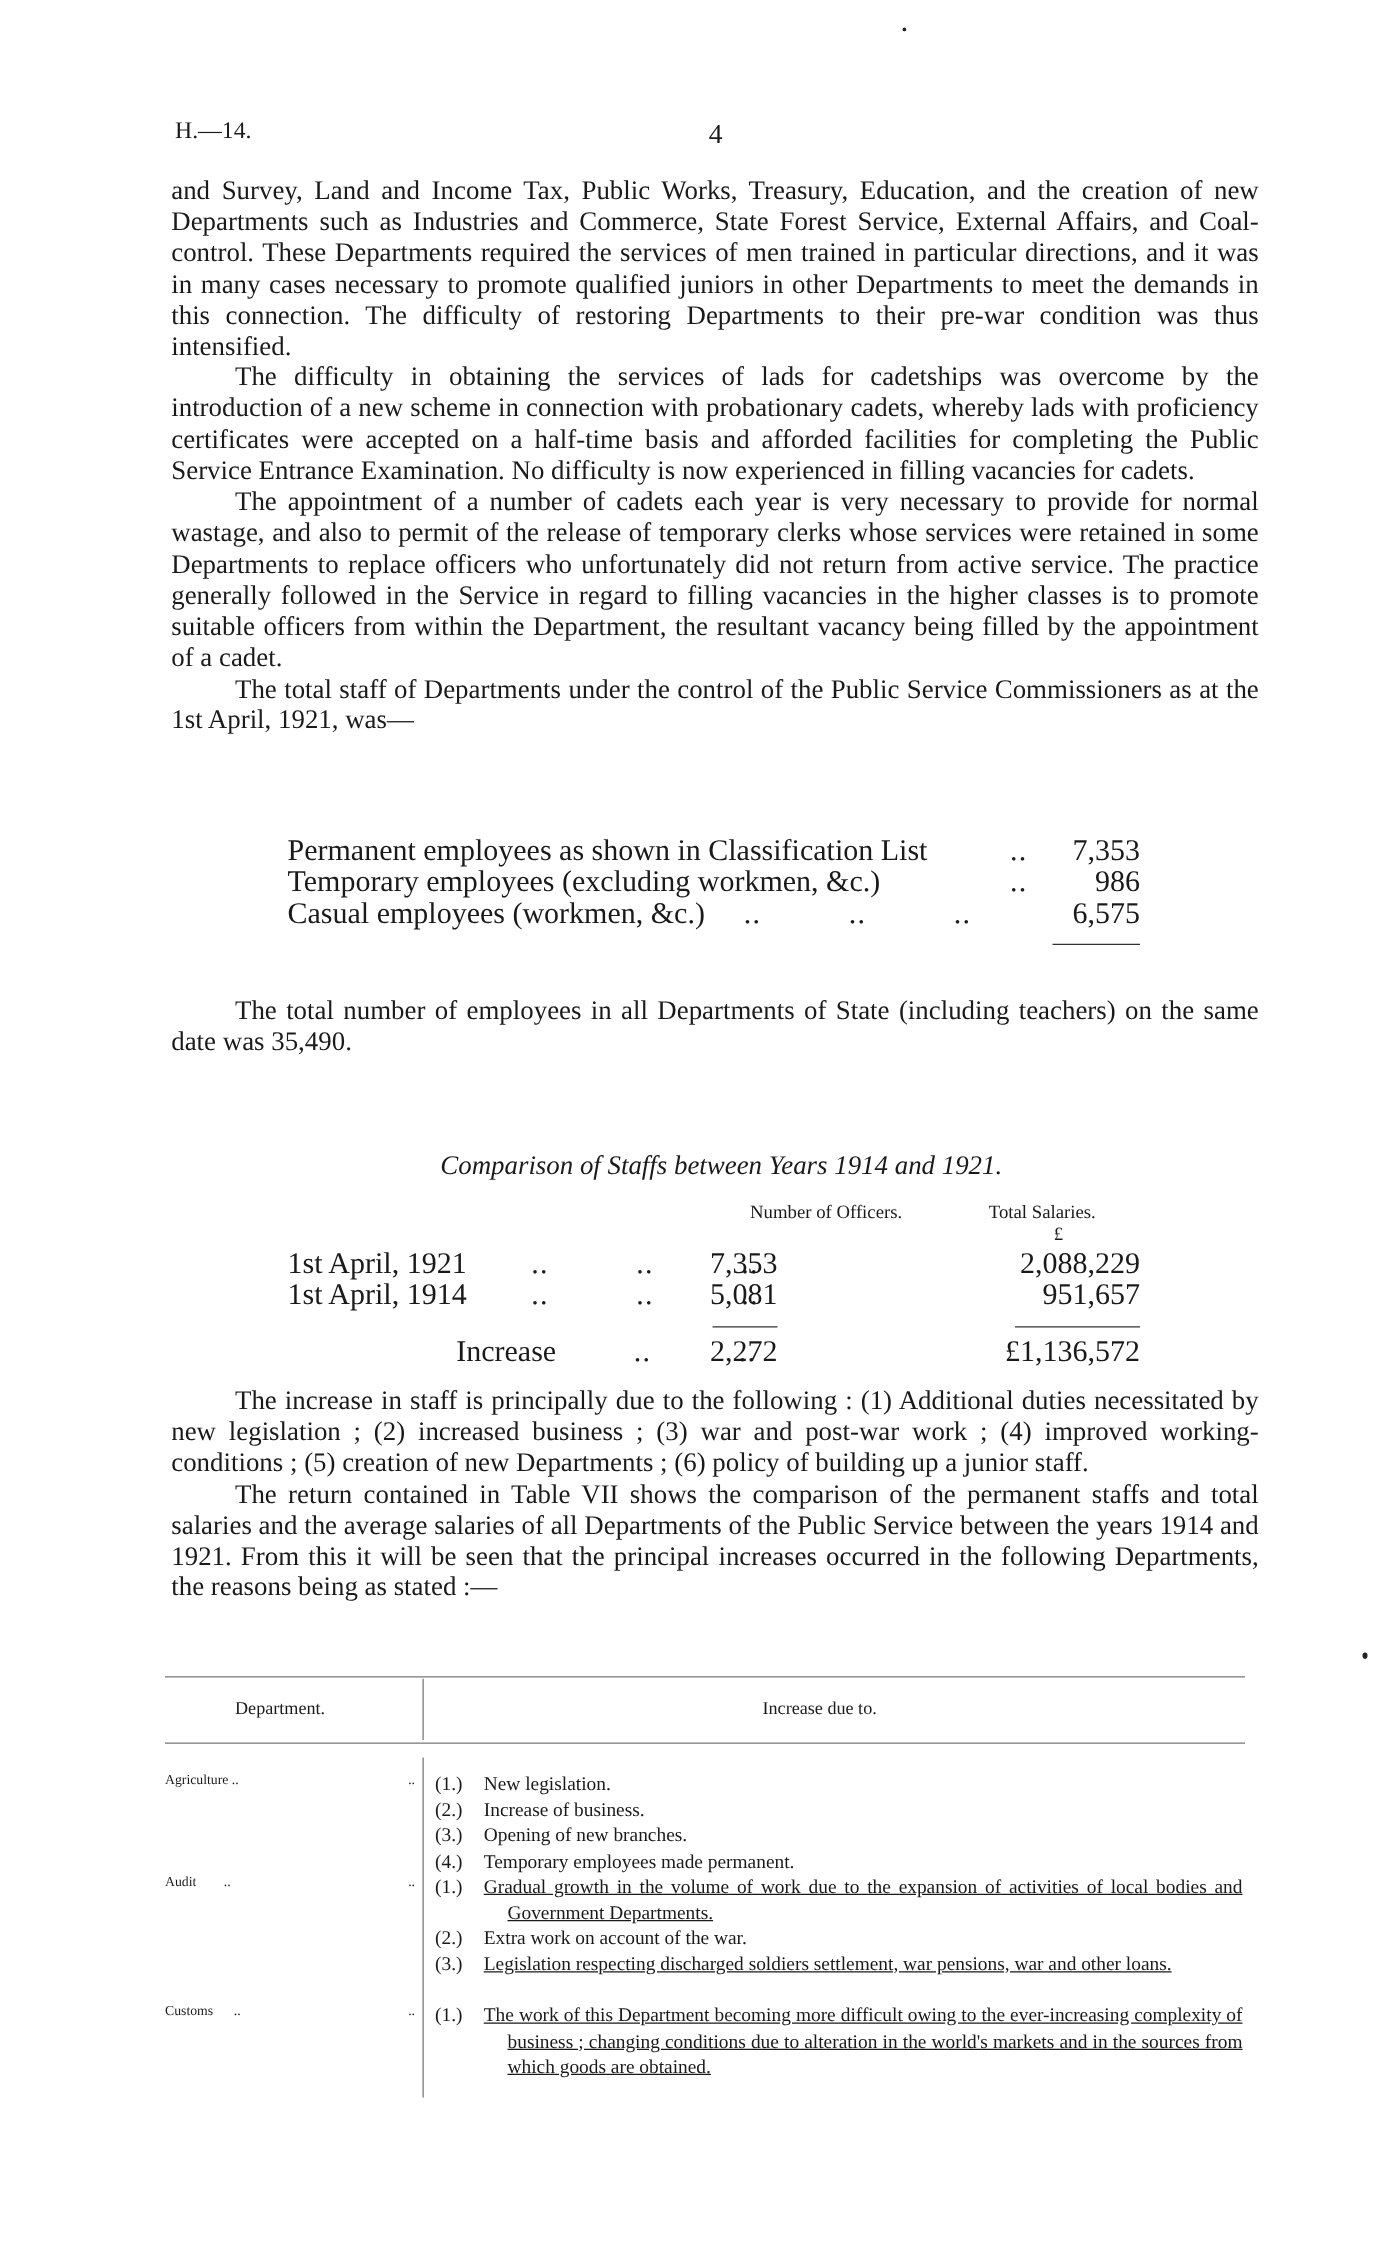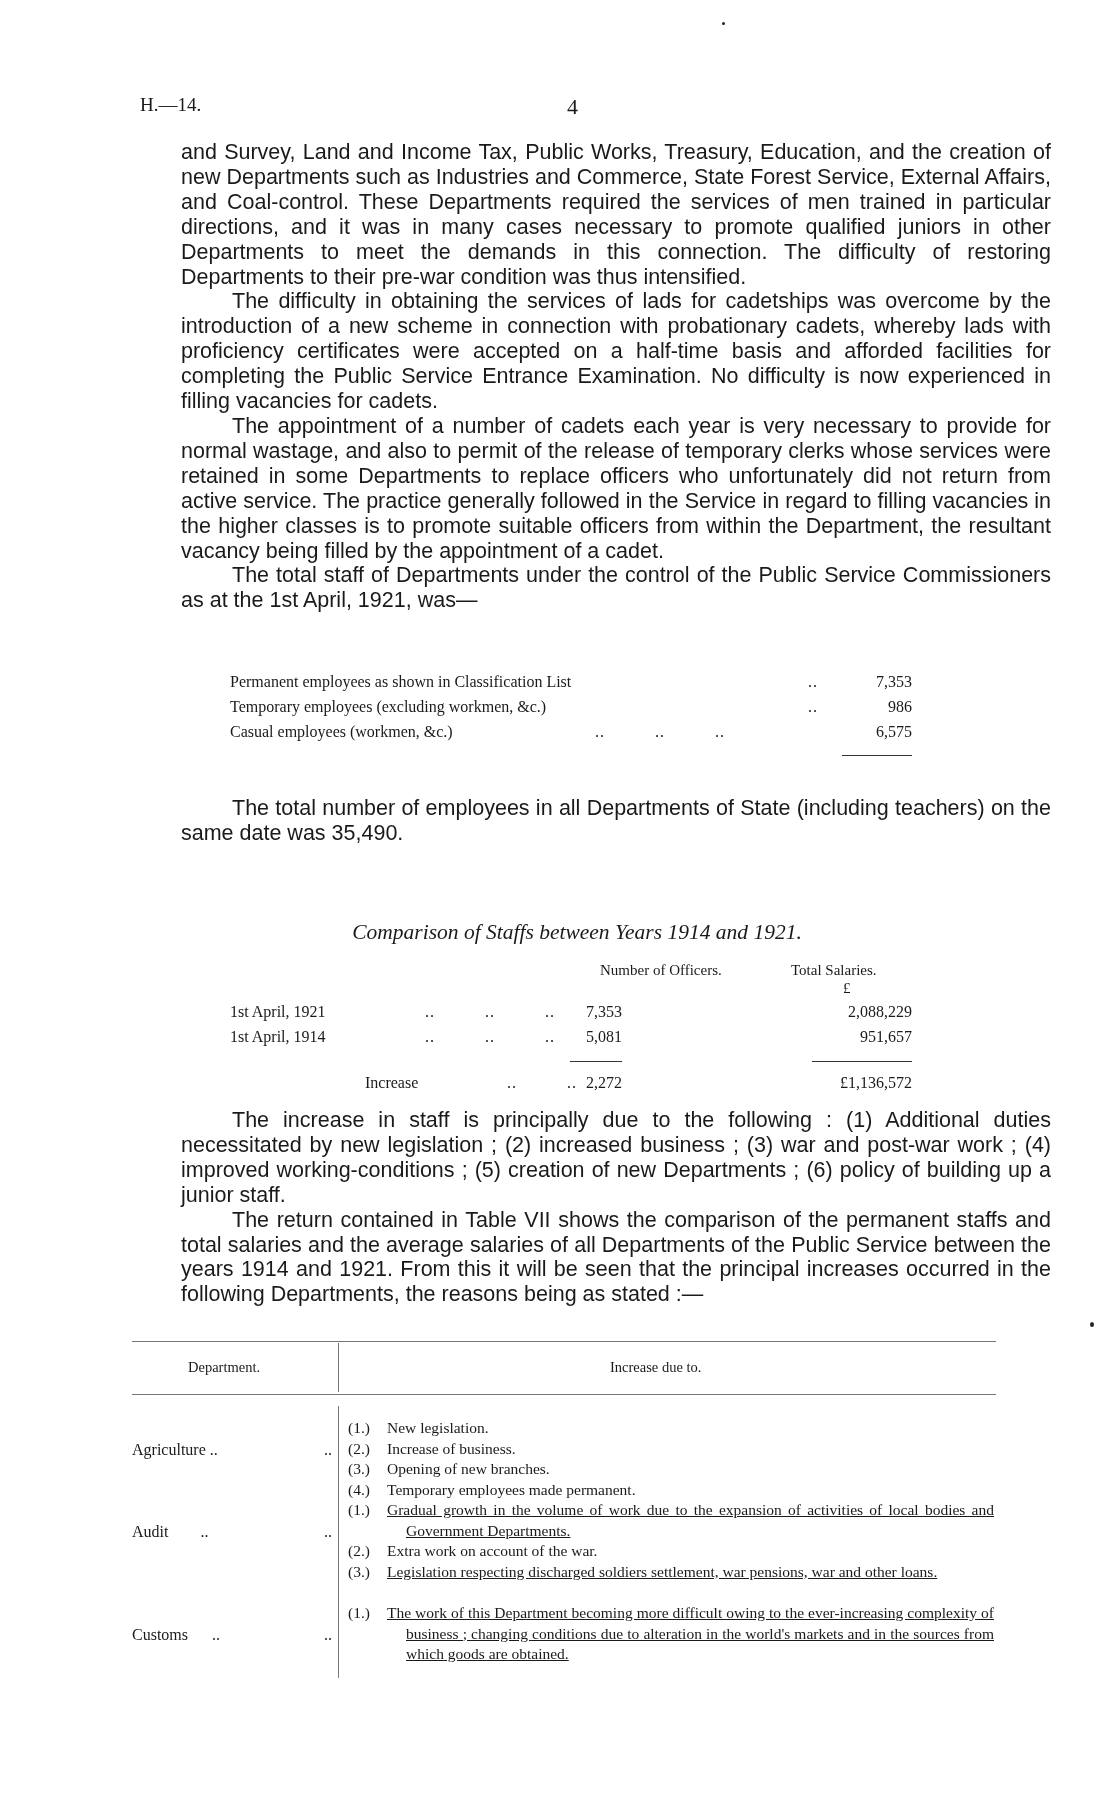--- a/index.html
+++ b/index.html
@@ -9,46 +9,45 @@
     color: #1a1a1a;
   }
   .page { position: absolute; left: 0; top: 0; width: 1114px; height: 1812px; }
   .speck { position: absolute; width: 3px; height: 3px; background: #222; border-radius: 50%; }
 
   .hdr-left { position: absolute; left: 140px; top: 94px; font-size: 19px; font-family: "Liberation Serif", serif; }
   .hdr-num  { position: absolute; left: 567px; top: 94px; font-size: 22px; font-family: "Liberation Serif", serif; }
 
   .body-text {
     position: absolute; left: 137px; width: 870px;
-    font-family: Liberation Sans, sans-serif;
+    font-family: Liberation Serif, serif;
     font-size: 21.5px; line-height: 24.9px;
     text-align: justify;
-    margin-left: 44px;
   }
   .body-text p { margin: 0; }
   .body-text p.ind { text-indent: 51px; }
 
-  .figs { position: absolute; font-family: "Liberation Serif", serif; font-size: 16px; line-height: 25px; }
+  .figs { position: absolute; font-family: "Liberation Serif", serif; font-size: 24px; line-height: 25px; }
   .figs .row { position: relative; height: 25px; }
   .figs .lbl { position: absolute; left: 0; white-space: nowrap; }
   .figs .dots { position: absolute; white-space: nowrap; letter-spacing: 1px; }
   .figs .val { position: absolute; right: 0; text-align: right; white-space: nowrap; }
   .rule { position: absolute; border-top: 1px solid #333; height: 0; }
 
   .caption { position: absolute; left: 0; width: 1114px; text-align: center; font-style: italic;
     font-family: "Liberation Serif", serif; font-size: 21.5px; }
   .caption span { position: relative; left: 20px; }
 
   .colhead { position: absolute; font-size: 15px; font-family: "Liberation Serif", serif; white-space: nowrap; }
 
   .dept-table { position: absolute; left: 132px; top: 1341px; width: 864px; font-family: "Liberation Serif", serif; }
   .hline { position: absolute; left: 0; width: 864px; border-top: 1px solid #777; }
   .vline { position: absolute; left: 206px; border-left: 1px solid #777; }
   .th { position: absolute; font-size: 14.5px; white-space: nowrap; }
-  .dept-name { position: absolute; left: 0; width: 200px; font-size: 16px; white-space: nowrap; margin-top: 23px; }
+  .dept-name { position: absolute; left: 0; width: 200px; font-size: 11px; white-space: nowrap; }
   .dept-name .dd { position: absolute; right: 0; }
   .reason { position: absolute; left: 216px; width: 646px; font-size: 15.5px; line-height: 20.5px; }
   .reason .num { position: absolute; left: 0; }
   .reason .txt { display: block; padding-left: 39px; text-indent: 0; }
   .reason .txt.hang { padding-left: 58px; text-indent: -19px; text-align: justify; text-decoration: underline; }
 </style>
 </head>
 <body>
 
 <div class="page">

